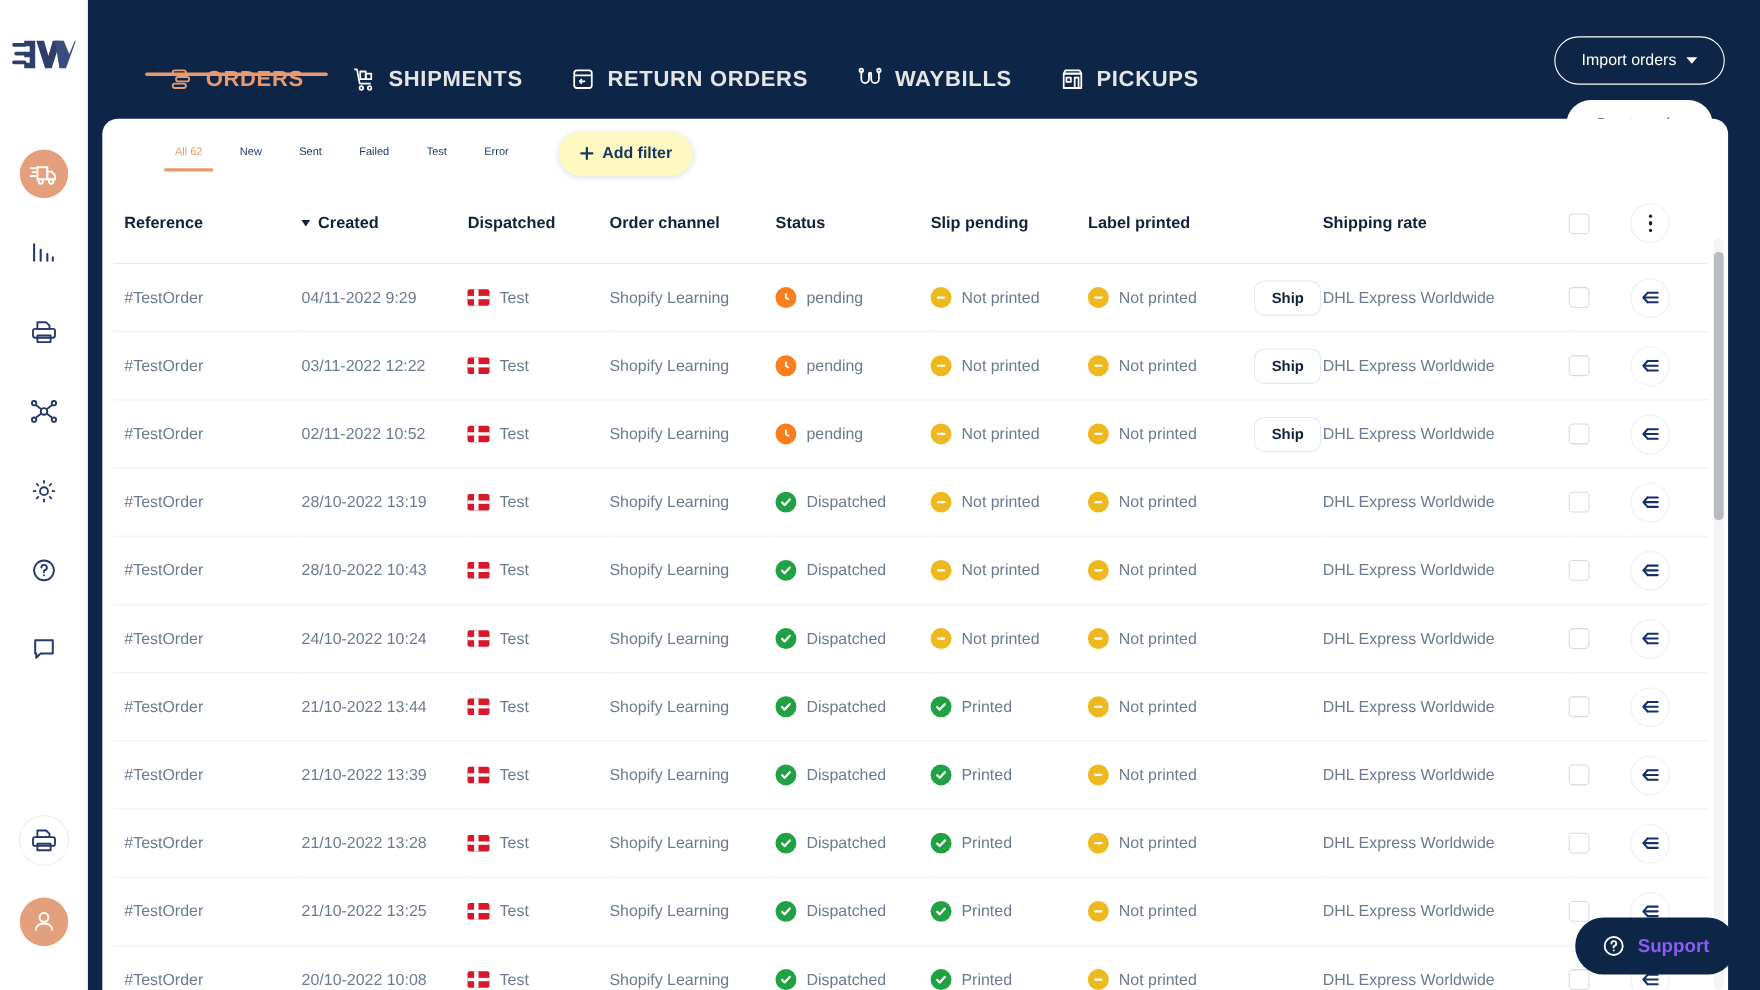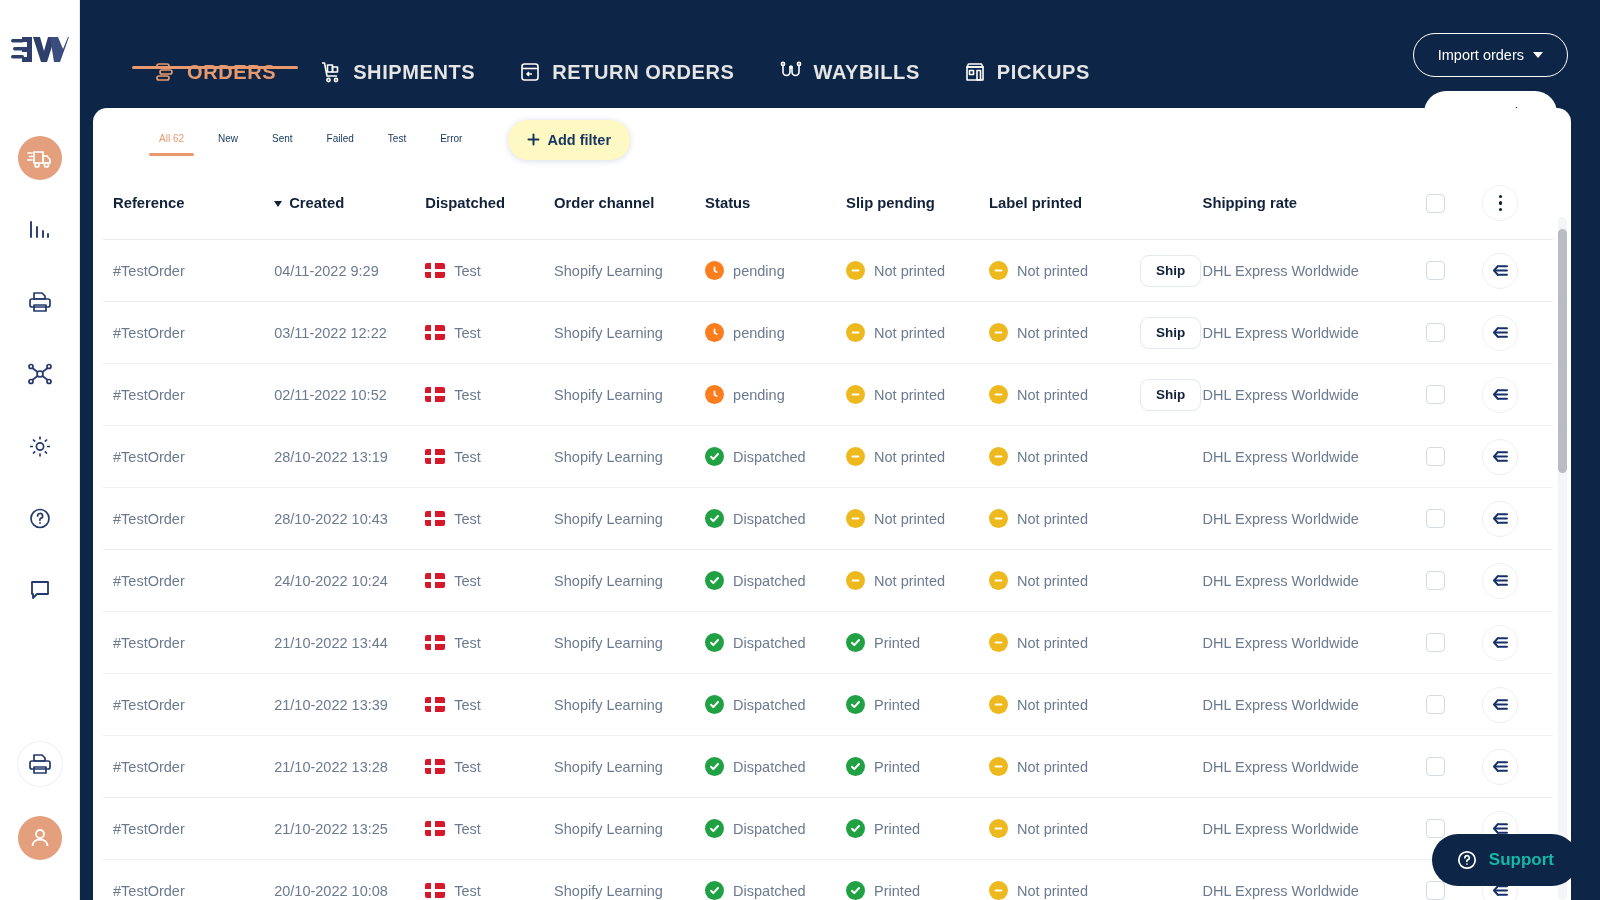--- a/index.html
+++ b/index.html
@@ -196,21 +196,21 @@
   }
   #vthumb {
     position: absolute; left: 0; top: 12px; width: 9px; height: 244px;
     background: #b9bcc2; border-radius: 5px; cursor: pointer;
   }
 
   
   #support {
     position: absolute; right: 22px; bottom: 14px;
     height: 52px; padding: 0 24px; border-radius: 26px;
-    background: #0d2546; color: #14b8a6;
+    background: #0d2546; color: #8b5cf6;
     display: flex; align-items: center; gap: 11px;
     font-size: 17px; font-weight: 700; cursor: pointer; z-index: 40;
   }
 </style>
 </head>
 <body>
 
 <div id="app">
 
   <div id="sidebar">

